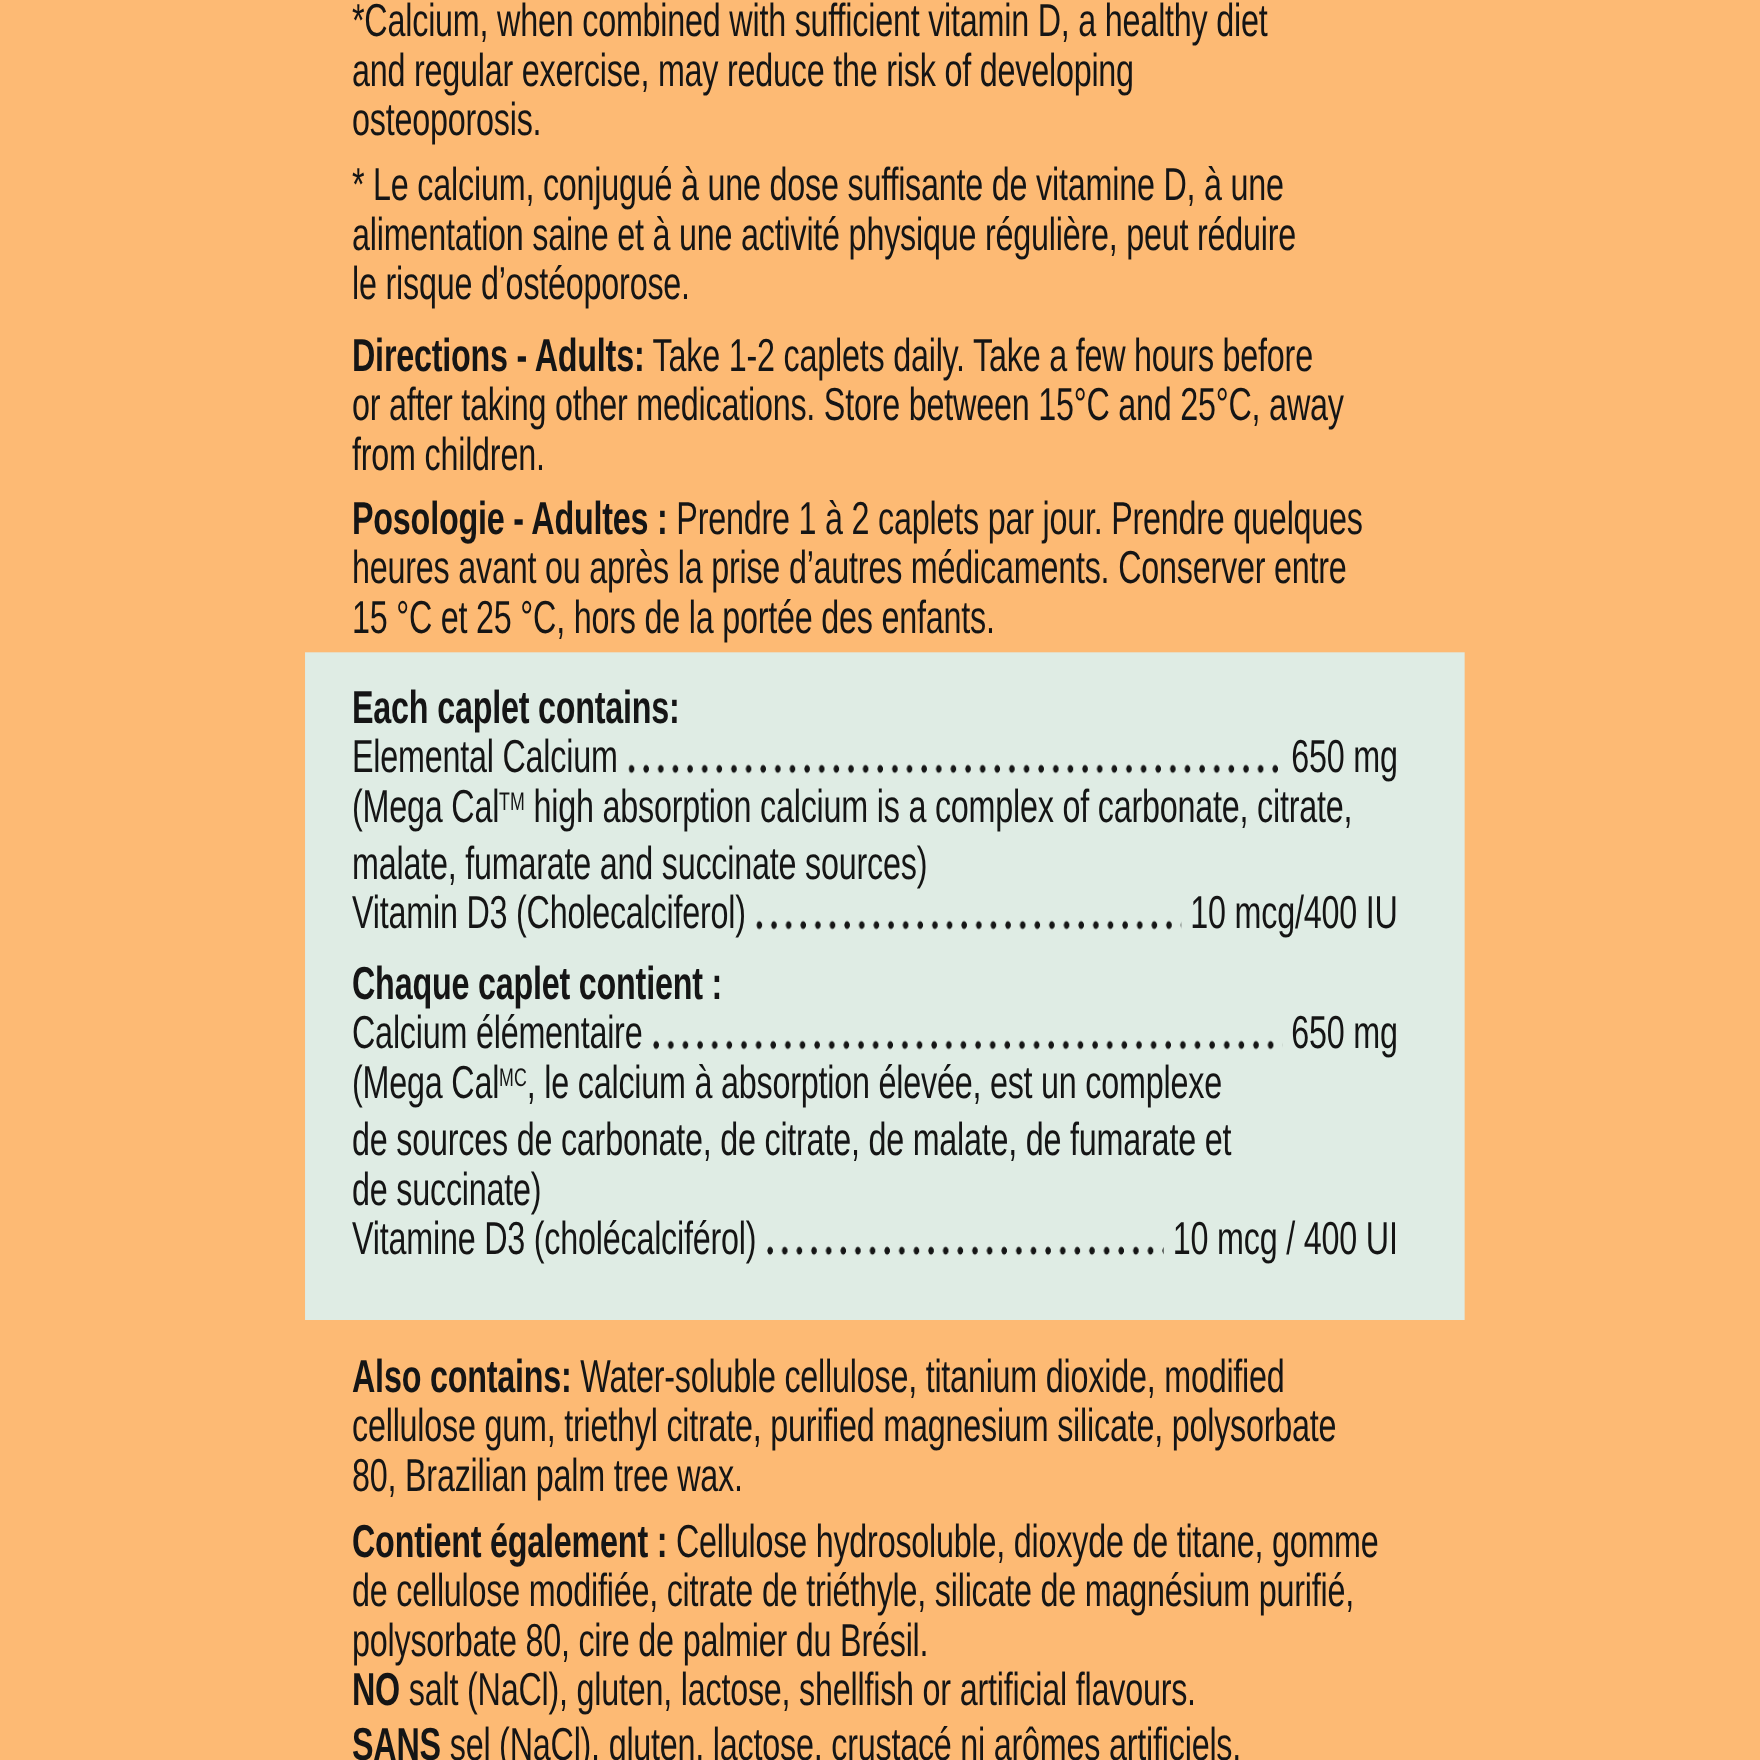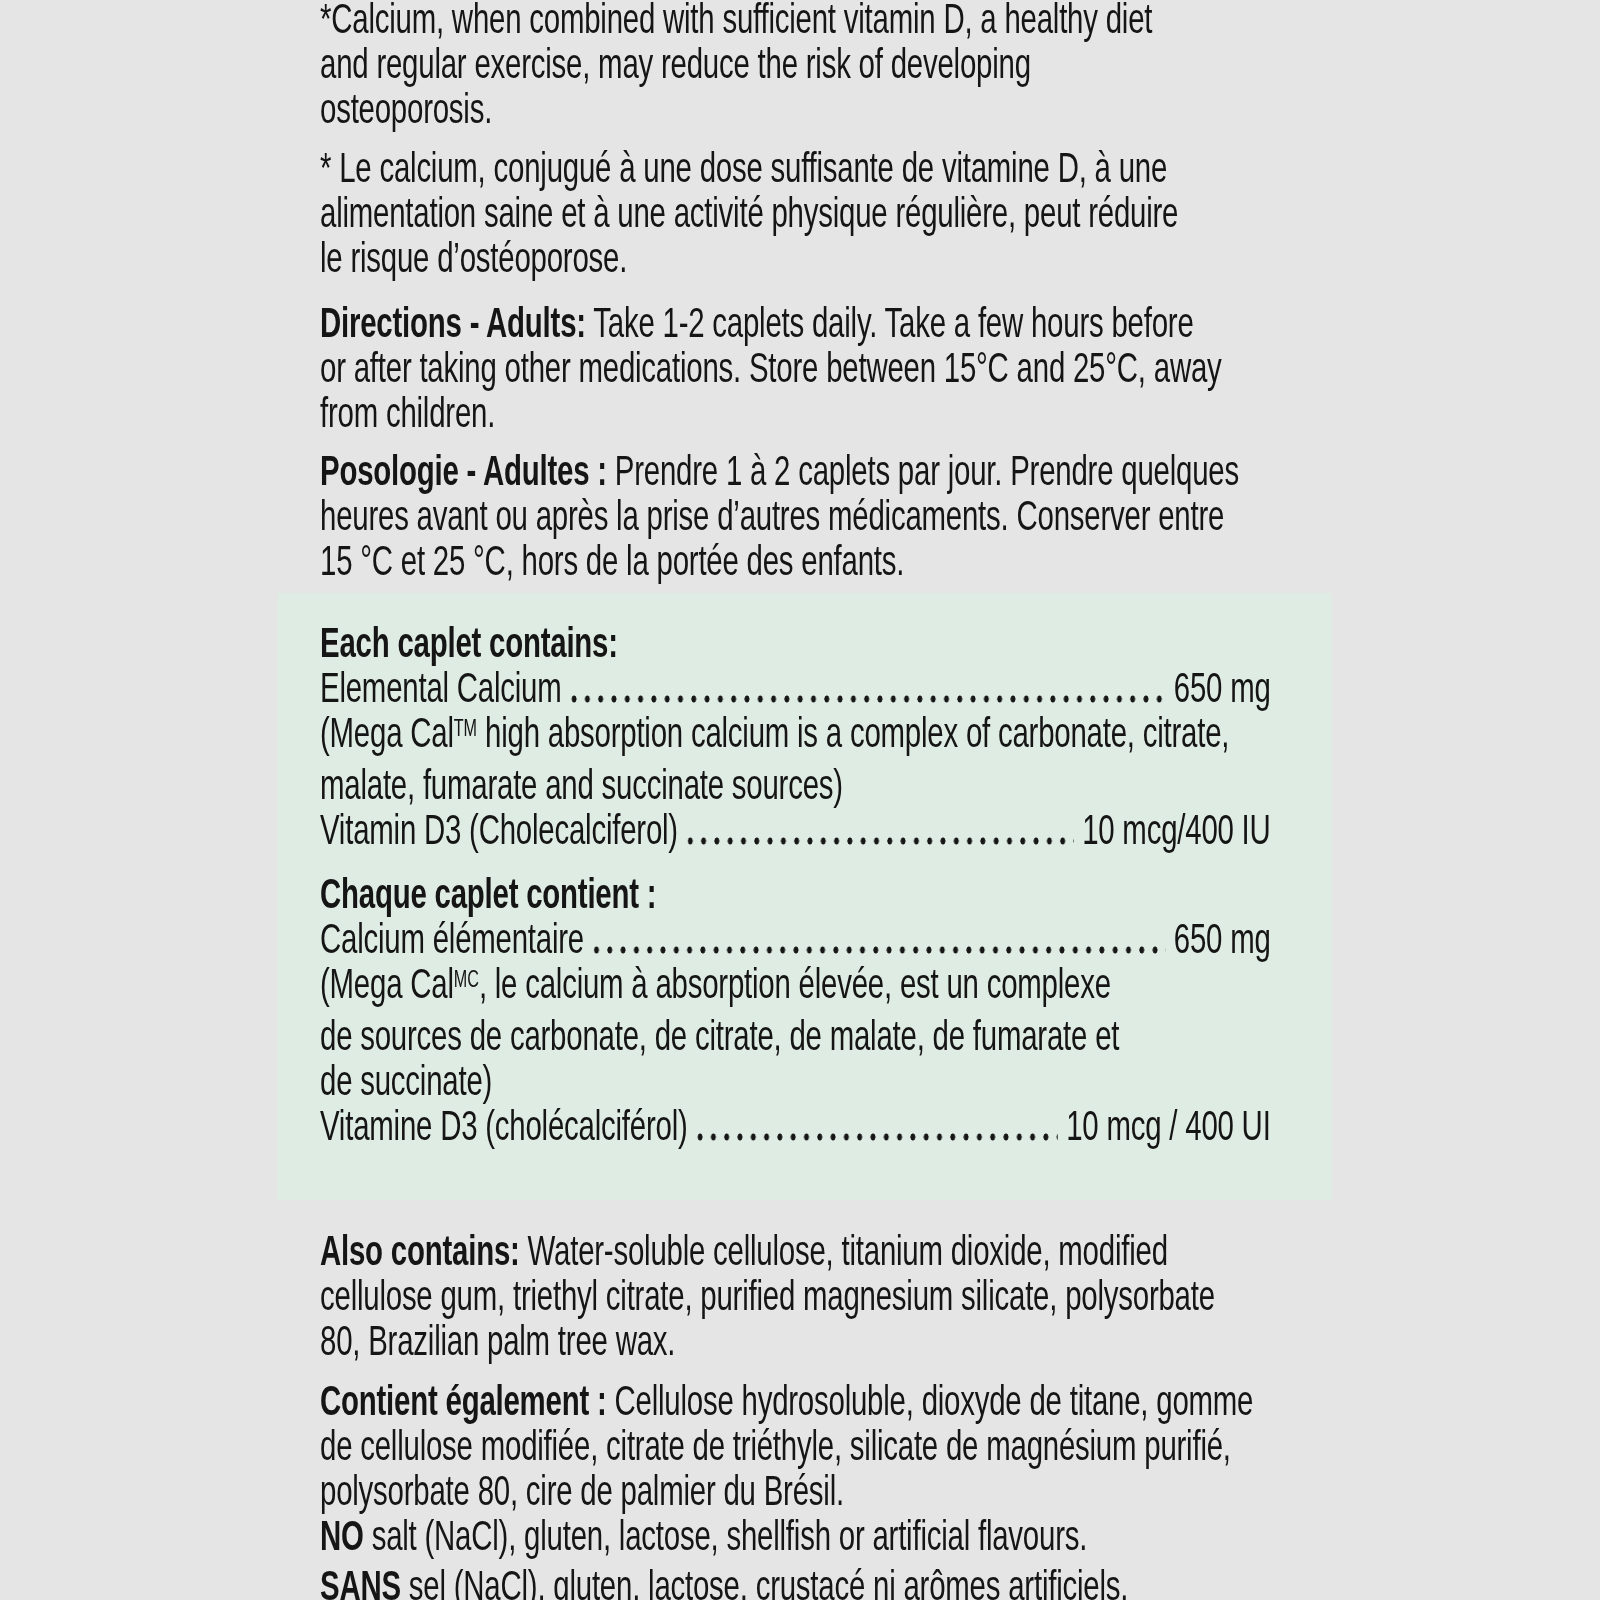--- a/index.html
+++ b/index.html
@@ -71,21 +71,21 @@
   }
   .facts-fr   { margin-top: 19px; }
   .also-en    { margin-top: 28px; }
   .contient-fr{ margin-top: 15px; }
   .no-en      { margin-top: 0px; }
   .sans-fr    { margin-top: 5px; }
 </style>
 </head>
 <body>
 
-<div class="sheet" style="background: #e5e5e5;">
+<div class="sheet" style="background: #fdba74;">
   <div class="column">
     <div class="scaled">
 
       <div class="para claim-en">
           <div class="ln">*Calcium, when combined with sufficient vitamin D, a healthy diet</div>
           <div class="ln">and regular exercise, may reduce the risk of developing</div>
           <div class="ln">osteoporosis.</div>
         </div>
 
       <div class="para claim-fr">

